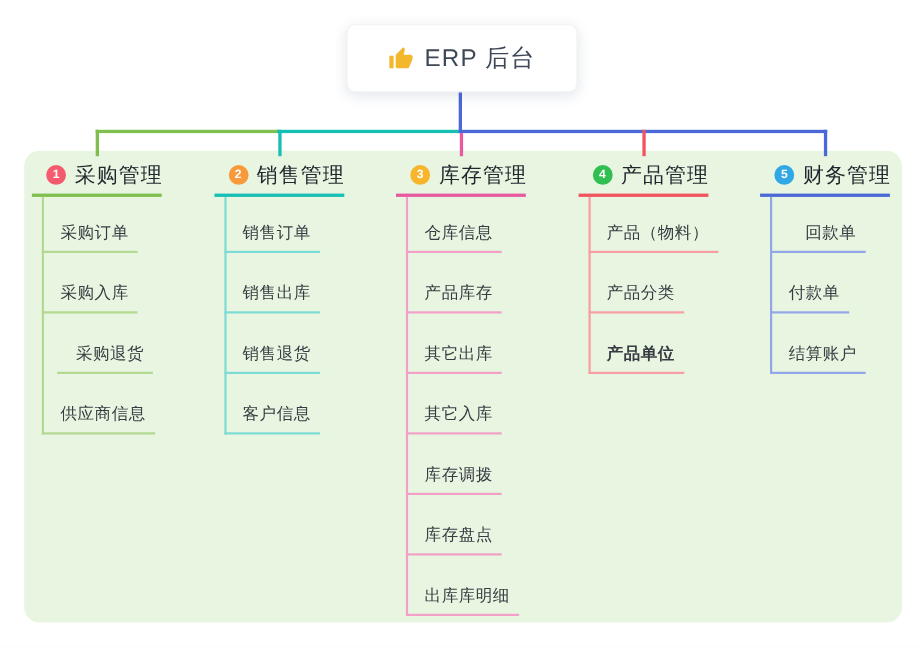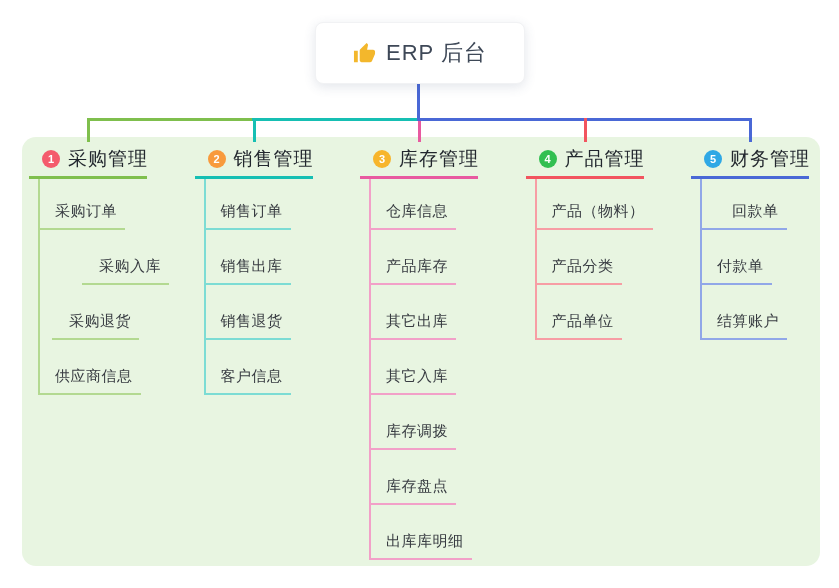--- a/index.html
+++ b/index.html
@@ -74,21 +74,21 @@
           <span class="badge" style="background: rgb(244, 91, 108);">1</span>
           <span class="branch-title">采购管理</span>
         </div>
         <div class="branch-underline" style="background: rgb(127, 191, 77);"></div>
         <div class="children">
           <div class="child-vline" style="background: rgb(179, 217, 145); height: 216px;"></div>
           <div class="child-row first">
             <span class="child-label" style="border-bottom-color: rgb(179, 217, 145);">采购订单</span>
           </div>
           <div class="child-row">
-            <span class="child-label" style="border-bottom-color: rgb(179, 217, 145); margin-left: 44px;">采购入库</span>
+            <span class="child-label" style="border-bottom-color: rgb(179, 217, 145);">采购入库</span>
           </div>
           <div class="child-row">
             <span class="child-label" style="border-bottom-color: rgb(179, 217, 145); margin-left: 14px;">采购退货</span>
           </div>
           <div class="child-row">
             <span class="child-label" style="border-bottom-color: rgb(179, 217, 145);">供应商信息</span>
           </div>
         </div>
       </div>
       <div class="branch" style="left: 194.5px;">
@@ -152,21 +152,21 @@
         <div class="branch-underline" style="background: rgb(242, 84, 95);"></div>
         <div class="children">
           <div class="child-vline" style="background: rgb(247, 157, 164); height: 161px;"></div>
           <div class="child-row first">
             <span class="child-label" style="border-bottom-color: rgb(247, 157, 164);">产品（物料）</span>
           </div>
           <div class="child-row">
             <span class="child-label" style="border-bottom-color: rgb(247, 157, 164);">产品分类</span>
           </div>
           <div class="child-row">
-            <span class="child-label" style="border-bottom-color: rgb(247, 157, 164);">产品单位</span>
+            <span class="child-label" style="border-bottom-color: rgb(247, 157, 164); font-weight: bold;">产品单位</span>
           </div>
         </div>
       </div>
       <div class="branch" style="left: 691px;">
         <div class="branch-header">
           <span class="badge" style="background: rgb(47, 168, 229);">5</span>
           <span class="branch-title">财务管理</span>
         </div>
         <div class="branch-underline" style="background: rgb(74, 104, 214);"></div>
         <div class="children">

